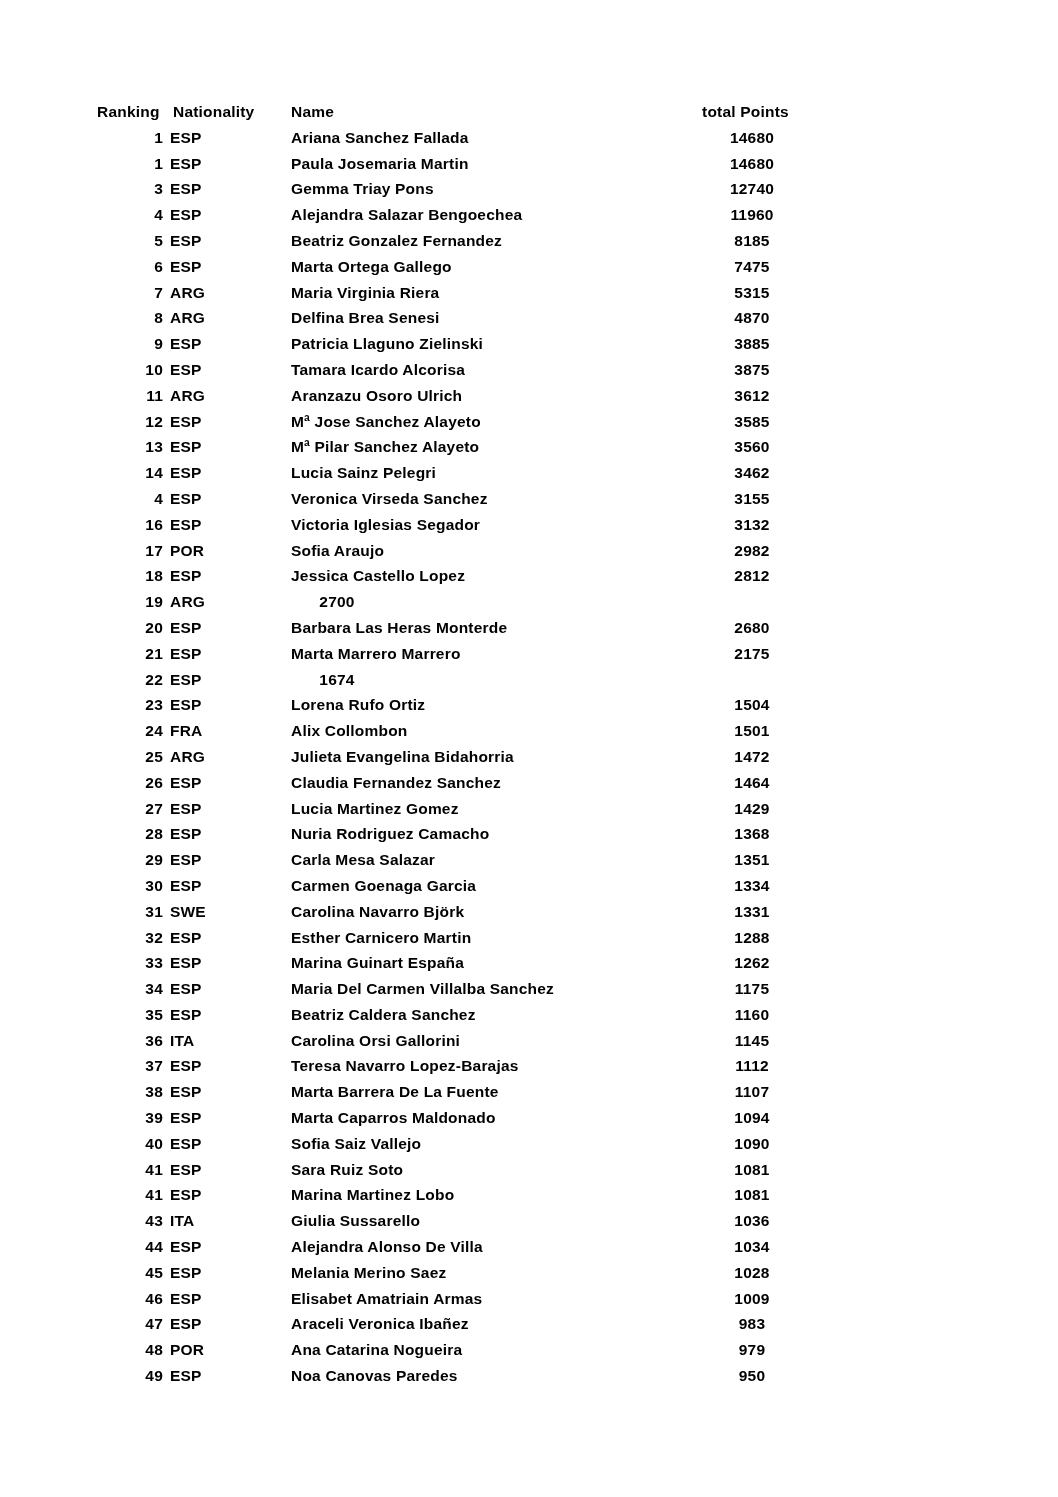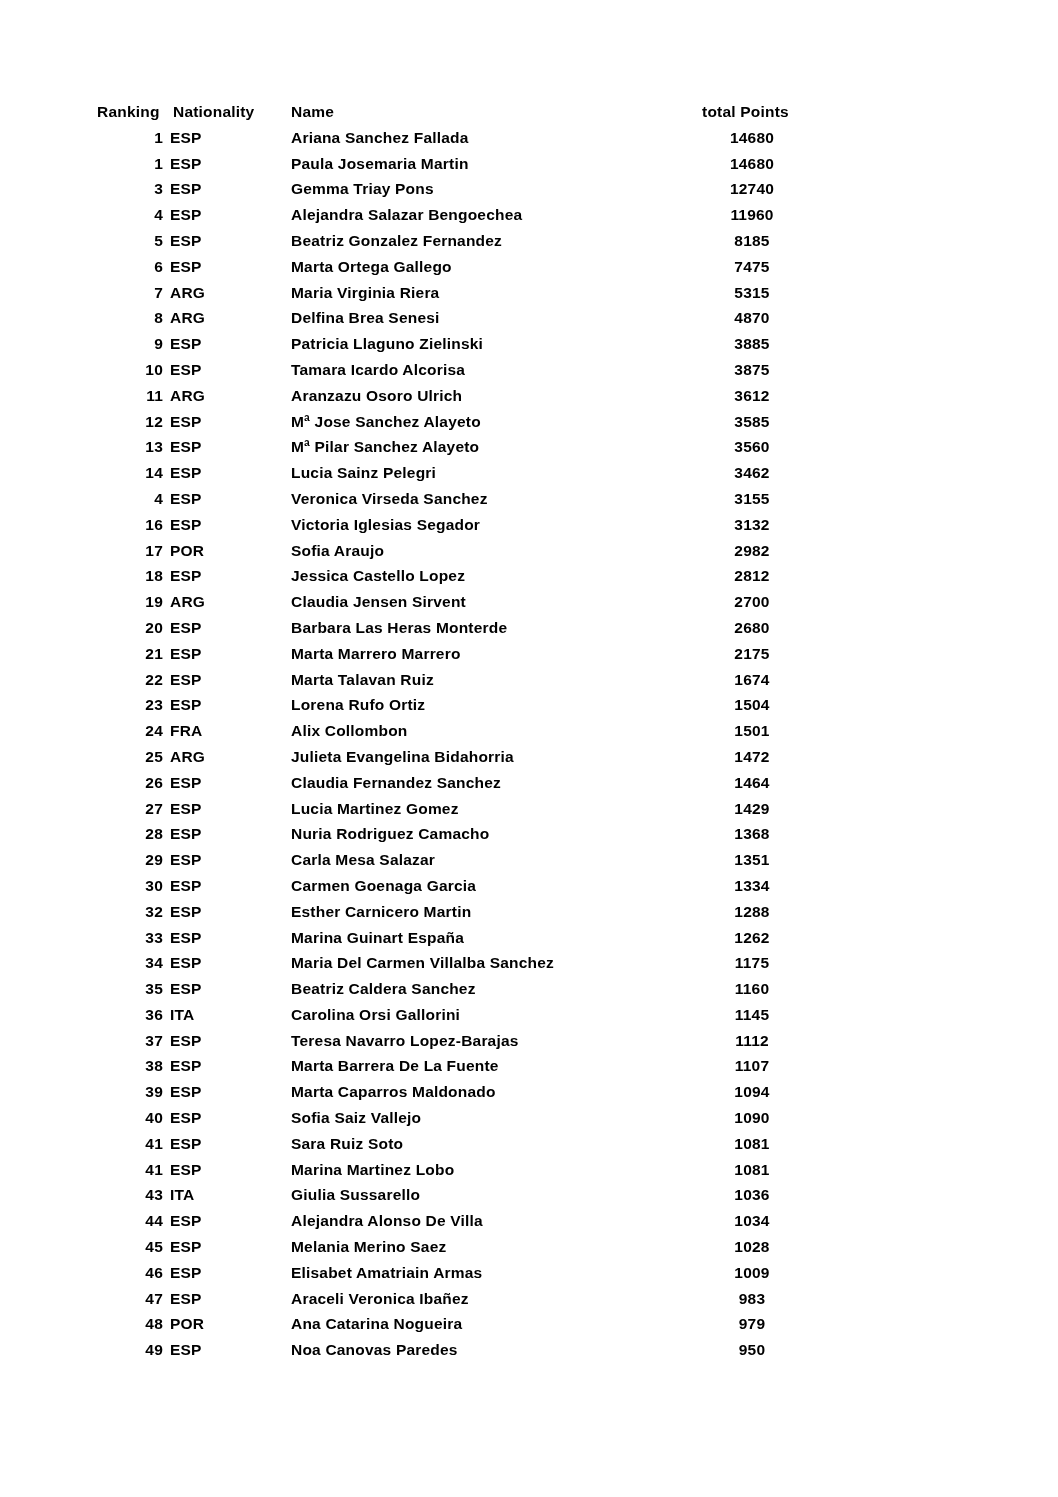--- a/index.html
+++ b/index.html
@@ -203,42 +203,40 @@
   <div class="trow">
     <div class="cell cell-rank">18</div>
     <div class="cell cell-nat">ESP</div>
     <div class="cell cell-name">Jessica Castello Lopez</div>
     <div class="cell cell-pts">2812</div>
   </div>
 
   <div class="trow">
     <div class="cell cell-rank">19</div>
     <div class="cell cell-nat">ARG</div>
-    <div class="cell cell-name">Claudia Jensen Sirvent</div>
     <div class="cell cell-pts">2700</div>
   </div>
 
   <div class="trow">
     <div class="cell cell-rank">20</div>
     <div class="cell cell-nat">ESP</div>
     <div class="cell cell-name">Barbara Las Heras Monterde</div>
     <div class="cell cell-pts">2680</div>
   </div>
 
   <div class="trow">
     <div class="cell cell-rank">21</div>
     <div class="cell cell-nat">ESP</div>
     <div class="cell cell-name">Marta Marrero Marrero</div>
     <div class="cell cell-pts">2175</div>
   </div>
 
   <div class="trow">
     <div class="cell cell-rank">22</div>
     <div class="cell cell-nat">ESP</div>
-    <div class="cell cell-name">Marta Talavan Ruiz</div>
     <div class="cell cell-pts">1674</div>
   </div>
 
   <div class="trow">
     <div class="cell cell-rank">23</div>
     <div class="cell cell-nat">ESP</div>
     <div class="cell cell-name">Lorena Rufo Ortiz</div>
     <div class="cell cell-pts">1504</div>
   </div>
 
@@ -284,20 +282,26 @@
     <div class="cell cell-pts">1351</div>
   </div>
 
   <div class="trow">
     <div class="cell cell-rank">30</div>
     <div class="cell cell-nat">ESP</div>
     <div class="cell cell-name">Carmen Goenaga Garcia</div>
     <div class="cell cell-pts">1334</div>
   </div>
 
+  <div class="trow">
+    <div class="cell cell-rank">31</div>
+    <div class="cell cell-nat">SWE</div>
+    <div class="cell cell-name">Carolina Navarro Björk</div>
+    <div class="cell cell-pts">1331</div>
+  </div>
 
   <div class="trow">
     <div class="cell cell-rank">32</div>
     <div class="cell cell-nat">ESP</div>
     <div class="cell cell-name">Esther Carnicero Martin</div>
     <div class="cell cell-pts">1288</div>
   </div>
 
   <div class="trow">
     <div class="cell cell-rank">33</div>

